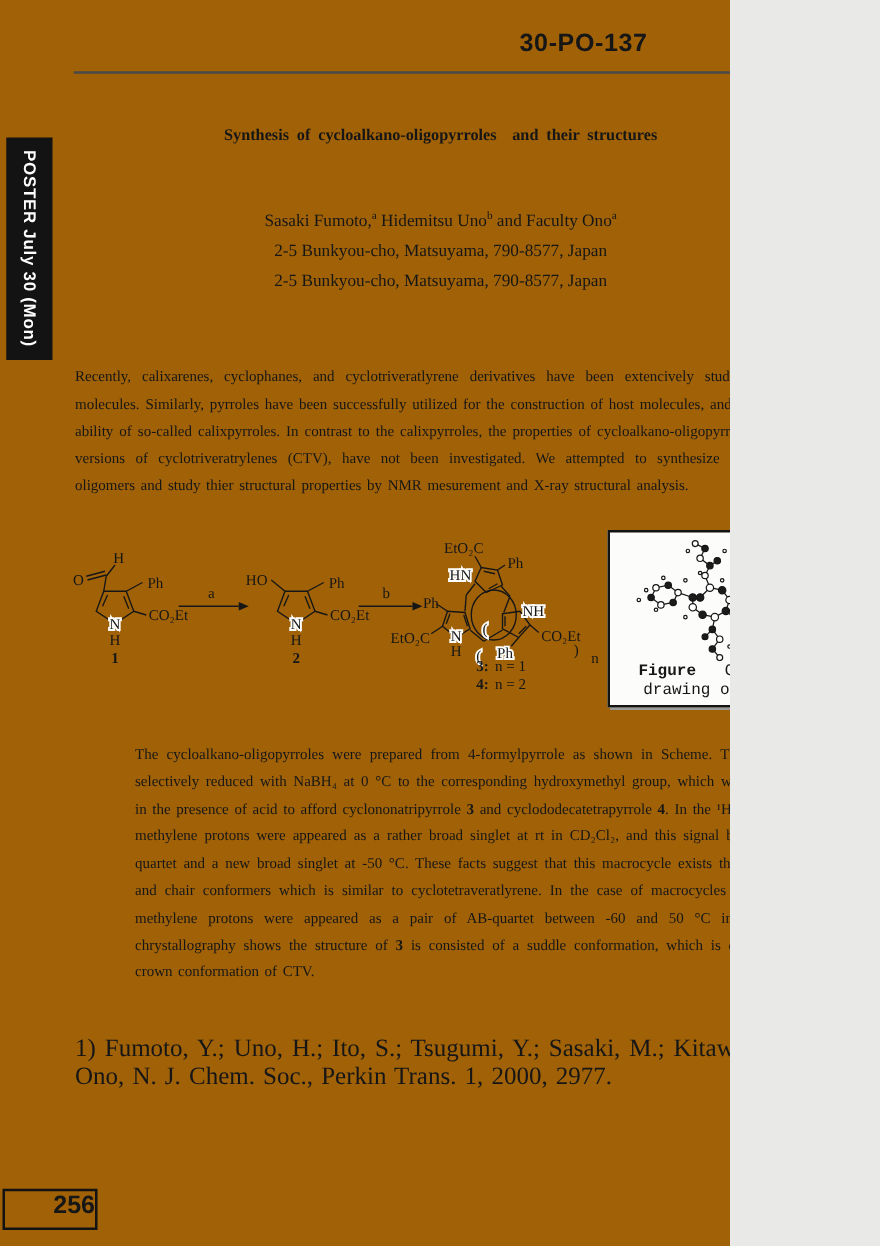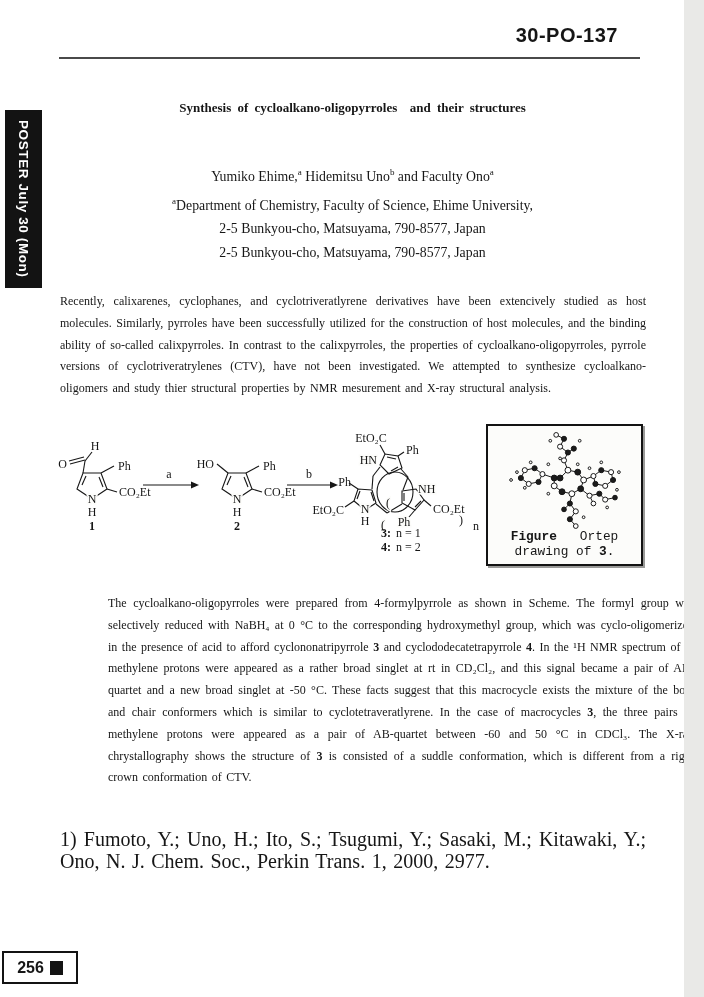--- a/index.html
+++ b/index.html
@@ -1,16 +1,16 @@
 <!DOCTYPE html>
 <html><head>
 <meta charset="utf-8">
 <style>
   html,body{margin:0;padding:0;background:#e9e9e7;}
-  .page{position:relative;width:684px;height:997px;background:#ffffff;overflow:hidden;
+  .page{position:relative;width:584px;height:997px;background:#a16207;overflow:hidden;
         font-family:"Liberation Serif","DejaVu Serif",serif;color:#161616;}
   .header-code{position:absolute;top:24px;right:66px;
         font-family:"Liberation Sans","DejaVu Sans",sans-serif;font-weight:bold;font-size:20px;letter-spacing:.5px;}
   .rule{position:absolute;top:57px;left:59px;width:581px;height:2px;background:#4a4a4a;}
   .sidebar{position:absolute;top:110px;left:5px;width:37px;height:178px;background:#131313;color:#fff;
         writing-mode:vertical-rl;display:flex;align-items:center;justify-content:center;
         font-family:"Liberation Sans","DejaVu Sans",sans-serif;font-weight:bold;font-size:13.5px;letter-spacing:.6px;}
   .title{position:absolute;top:100px;left:60px;width:585px;margin:0;text-align:center;
         font-size:13px;font-weight:bold;word-spacing:3px;white-space:pre-wrap;}
   .authors{position:absolute;top:160px;left:60px;width:585px;text-align:center;
@@ -21,22 +21,22 @@
   #para2{top:593px;margin-left:48px;}
   .reference{position:absolute;top:828px;left:60px;width:586px;margin:0;font-size:20px;line-height:22px;
         text-align:justify;word-spacing:1.5px;}
   .scheme-svg{position:absolute;left:40px;top:423px;}
   .scheme-caption{position:absolute;left:62px;top:552px;font-size:13px;white-space:pre-wrap;}
   .figure-box{position:absolute;left:486px;top:424px;width:153px;height:138px;background:#fcfcfa;
         border:2px solid #131313;border-radius:0;box-shadow:2px 2px 0 #9a9a98;font-family:Liberation Mono, monospace;}
   .figure-caption{position:absolute;bottom:5px;left:0;width:100%;text-align:center;font-size:12.8px;white-space:pre-wrap;}
   .ortep{display:block;margin:3px auto 0 auto;}
   .pagenum-box{position:absolute;left:2px;top:951px;width:76px;height:33px;box-sizing:border-box;
-        border:2.5px solid #131313;display:flex;align-items:center;justify-content:center;gap:6px;
-        font-family:"Liberation Sans","DejaVu Sans",sans-serif;font-weight:bold;font-size:16px;}
+        border:2.5px solid #131313;display:flex;align-items:flex-end;justify-content:center;gap:6px;
+        font-family:"Liberation Sans","DejaVu Sans",sans-serif;font-weight:bold;font-size:20px;flex-direction:column;}
   .pagenum-square{display:inline-block;width:13px;height:14px;background:#131313;}
   .b{font-weight:bold;}
   .i{font-style:italic;}
   .sup{vertical-align:super;font-size:9px;}
   svg text{font-family:"Liberation Serif","DejaVu Serif",serif;font-size:12px;fill:#161616;}
   svg text.bold{font-weight:bold;}
   svg text.halo{paint-order:stroke;stroke:#fcfcfa;stroke-width:3px;}
   svg .bond{stroke:#161616;stroke-width:1.1;fill:none;}
   svg .thin{stroke:#161616;stroke-width:1;fill:none;}
 </style>
@@ -45,22 +45,21 @@
 
 <div class="page">
 
   <div class="header-code">30-PO-137</div>
   <div class="rule"></div>
   <div class="sidebar">POSTER July 30 (Mon)</div>
 
   <h1 class="title">Synthesis of cycloalkano-oligopyrroles  and their structures</h1>
 
   <div class="authors">
-    <div><span>Yumiko Ehime,</span><span class="sup">a</span><span> Hidemitsu Uno</span><span class="sup">b</span><span> and Faculty Ono</span><span class="sup">a</span></div>
-    <div><span class="sup">a</span><span>Department of Chemistry, Faculty of Science, Ehime University,</span></div>
+    <div><span>Sasaki Fumoto,</span><span class="sup">a</span><span> Hidemitsu Uno</span><span class="sup">b</span><span> and Faculty Ono</span><span class="sup">a</span></div>
     <div>2-5 Bunkyou-cho, Matsuyama, 790-8577, Japan</div>
     <div>2-5 Bunkyou-cho, Matsuyama, 790-8577, Japan</div>
   </div>
 
   <p class="para" id="para1">Recently, calixarenes, cyclophanes, and cyclotriveratlyrene derivatives have been extencively studied as host molecules. Similarly, pyrroles have been successfully utilized for the construction of host molecules, and the binding ability of so-called calixpyrroles. In contrast to the calixpyrroles, the properties of cycloalkano-oligopyrroles, pyrrole versions of cyclotriveratrylenes (CTV), have not been investigated. We attempted to synthesize cycloalkano-oligomers and study thier structural properties by NMR mesurement and X-ray structural analysis.</p>
 
   <svg class="scheme-svg" width="442" height="140" viewBox="0 0 442 140">
 
     <g class="bond">
       <path d="M52,76 L67,66 L61,50 L43,50 L37,66 Z"></path>

